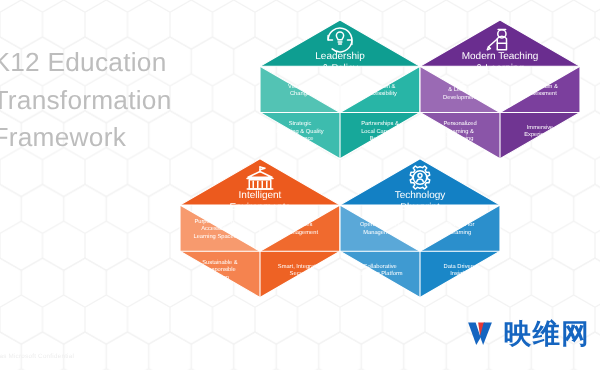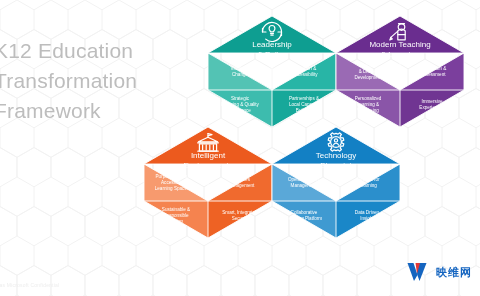--- a/index.html
+++ b/index.html
@@ -33,21 +33,21 @@
   .ico{fill:none;stroke:#ffffff;stroke-width:1.2;stroke-linecap:round;stroke-linejoin:round;}
 
   
   #footer{
     position:absolute;left:-8px;bottom:8px;
     color:#ededed;font-size:5px;letter-spacing:.2px;
   }
 
   
   #watermark{position:absolute;right:8px;bottom:14px;display:flex;align-items:center;gap:5px;}
-  #wm-cn{color:#1565c0;font-size:11px;font-weight:700;letter-spacing:1px;
+  #wm-cn{color:#1565c0;font-size:22px;font-weight:700;letter-spacing:1px;
          font-family:"DejaVu Sans",sans-serif;}
 </style>
 </head>
 <body>
 
 <div id="stage">
 
   <svg id="bg-pattern" viewBox="0 0 480 296" preserveAspectRatio="none" aria-hidden="true">
     <defs>
       <pattern id="hexbg" width="34" height="59" patternUnits="userSpaceOnUse">

